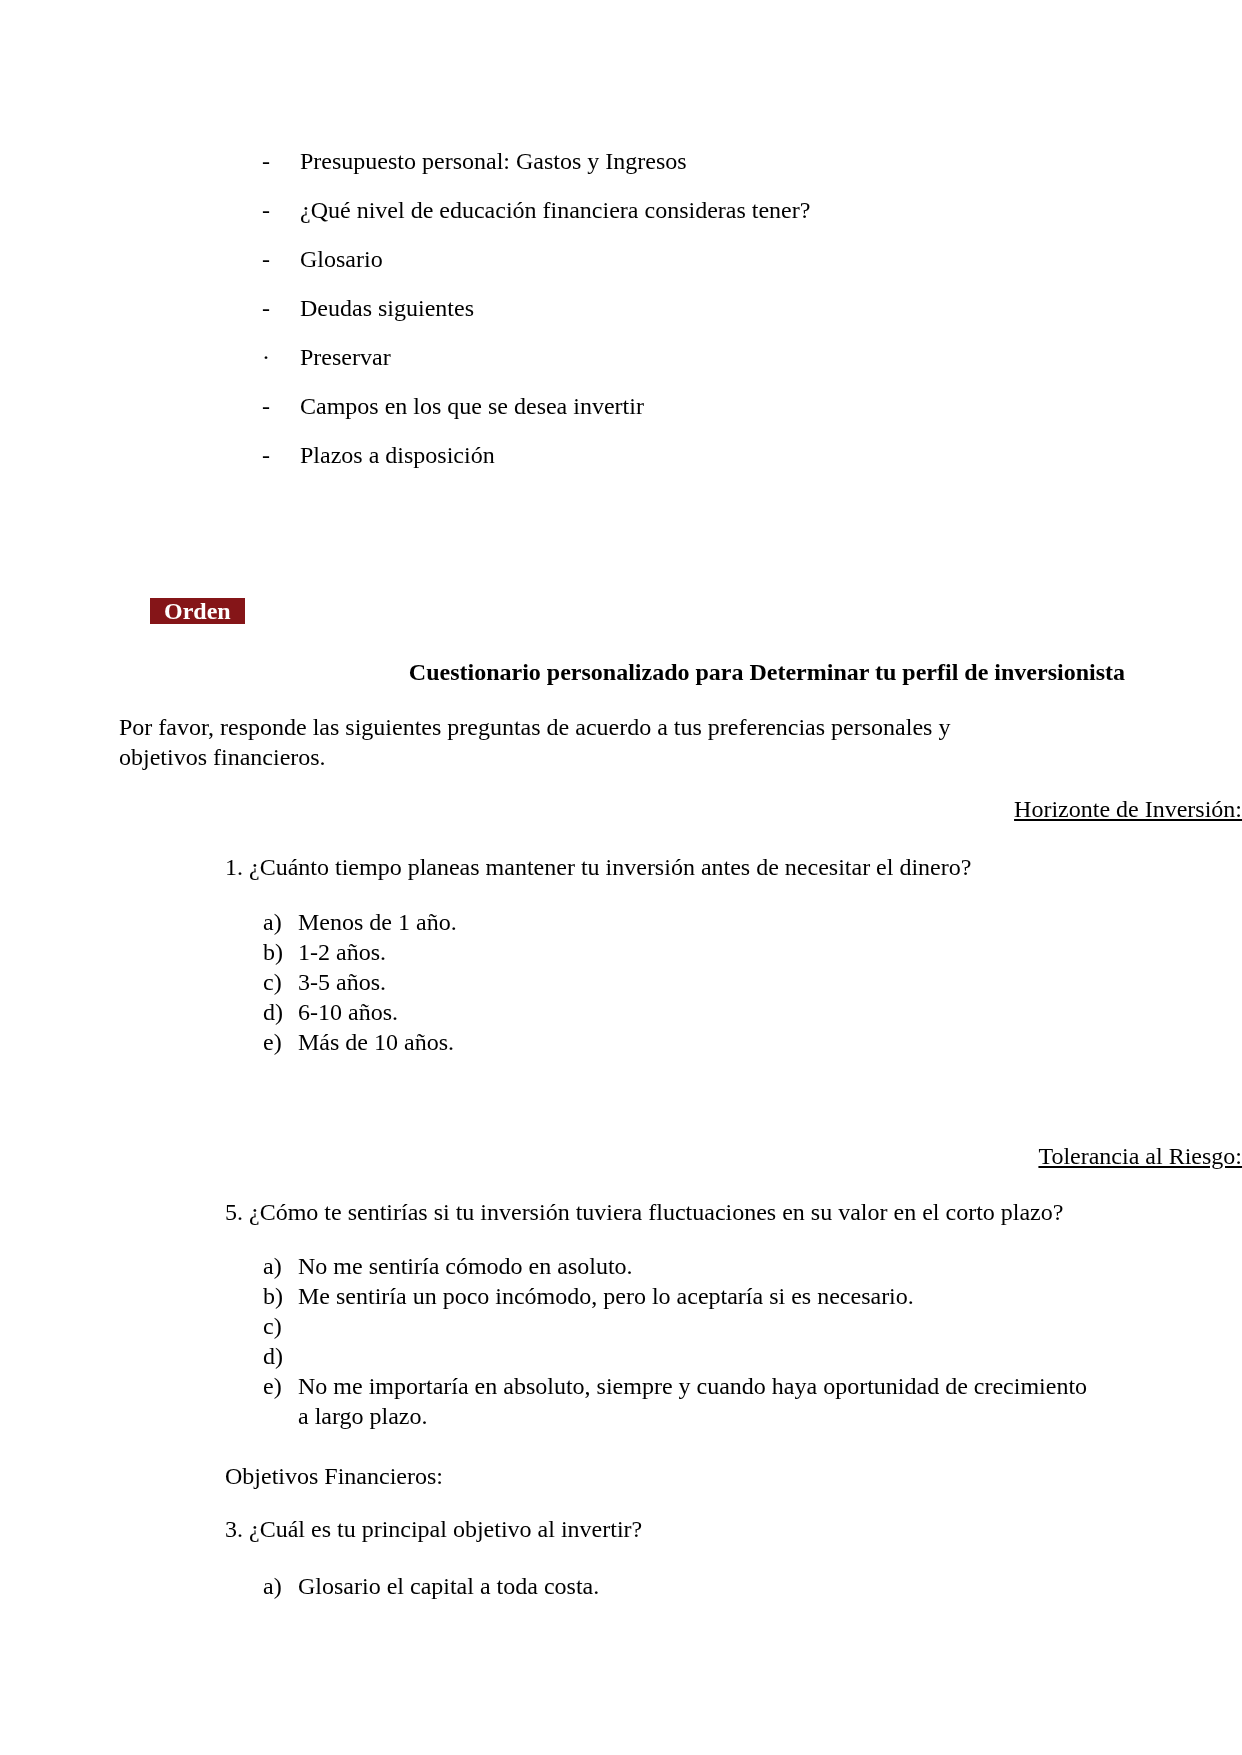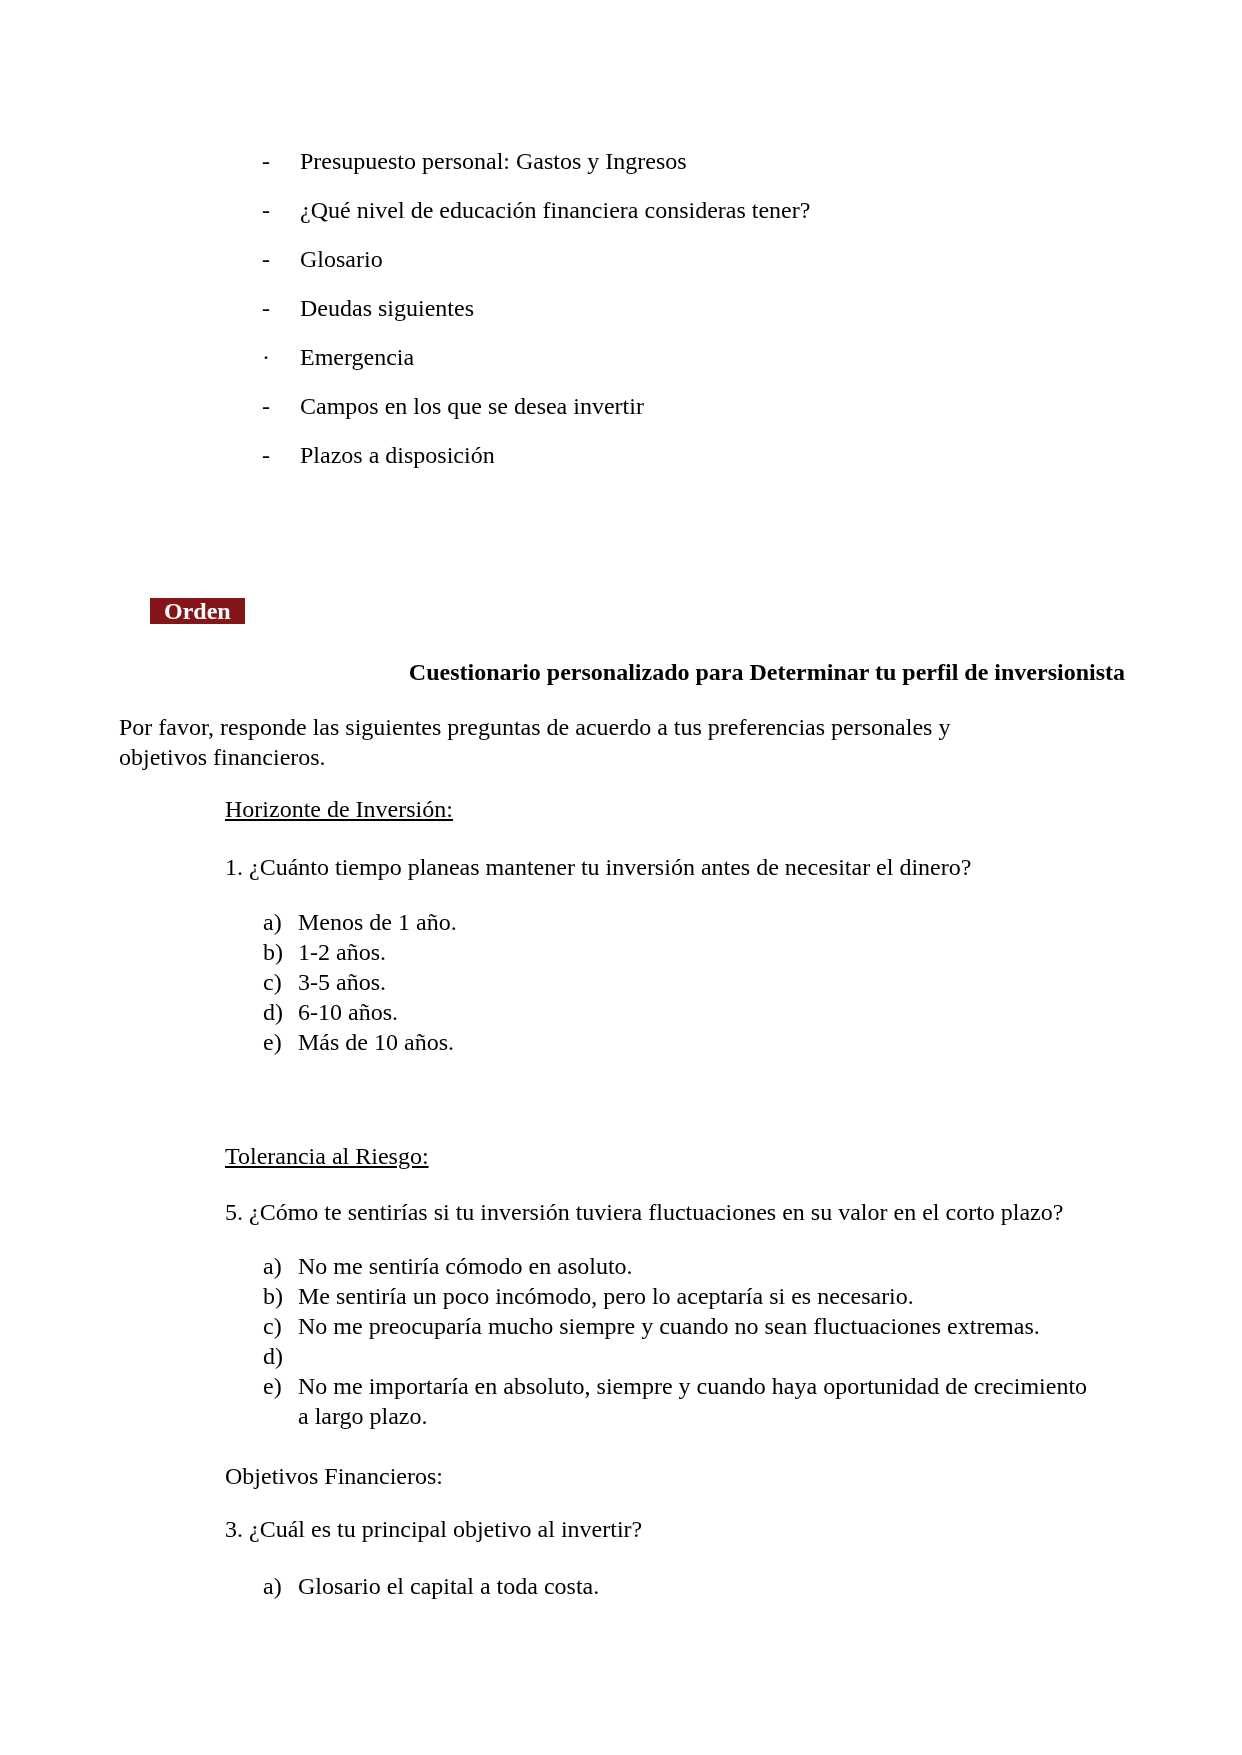--- a/index.html
+++ b/index.html
@@ -20,21 +20,21 @@
   .orden-row{margin-top:126px;margin-left:150px;}
   .orden{
     display:inline-block;
     background:#851518;color:#ffffff;
     font-weight:bold;line-height:26px;padding:0 14px;
   }
   
   .title{margin-top:31px;margin-left:225px;font-weight:bold;max-width:900px;text-align:right;}
   .intro{margin-top:25px;margin-left:119px;max-width:865px;}
   .heading{margin-left:225px;}
-  .heading.u{text-decoration:underline;}
+  .heading.u{text-decoration:underline;text-align:right;}
   .question{margin-left:225px;white-space:nowrap;}
   .options{margin-left:0;}
   .opt{display:flex;margin-left:263px;}
   .opt .lb{width:35px;flex:none;}
   .opt .tx{max-width:795px;}
   
   .s1h{margin-top:22px;}
   .s1q{margin-top:28px;}
   .s1o{margin-top:25px;}
   .s2h{margin-top:84px;}
@@ -61,21 +61,21 @@
     <div class="b-item">
       <span class="mk">-</span>
       <span class="tx">Glosario</span>
     </div>
     <div class="b-item">
       <span class="mk">-</span>
       <span class="tx">Deudas siguientes</span>
     </div>
     <div class="b-item">
       <span class="mk">·</span>
-      <span class="tx">Emergencia</span>
+      <span class="tx">Preservar</span>
     </div>
     <div class="b-item">
       <span class="mk">-</span>
       <span class="tx">Campos en los que se desea invertir</span>
     </div>
     <div class="b-item">
       <span class="mk">-</span>
       <span class="tx">Plazos a disposición</span>
     </div>
   </div>
@@ -119,21 +119,20 @@
     <div class="opt">
       <span class="lb">a)</span>
       <span class="tx">No me sentiría cómodo en asoluto.</span>
     </div>
     <div class="opt">
       <span class="lb">b)</span>
       <span class="tx">Me sentiría un poco incómodo, pero lo aceptaría si es necesario.</span>
     </div>
     <div class="opt">
       <span class="lb">c)</span>
-      <span class="tx">No me preocuparía mucho siempre y cuando no sean fluctuaciones extremas.</span>
     </div>
     <div class="opt">
       <span class="lb">d)</span>
     </div>
     <div class="opt">
       <span class="lb">e)</span>
       <span class="tx">No me importaría en absoluto, siempre y cuando haya oportunidad de crecimiento a largo plazo.</span>
     </div>
   </div>
 

